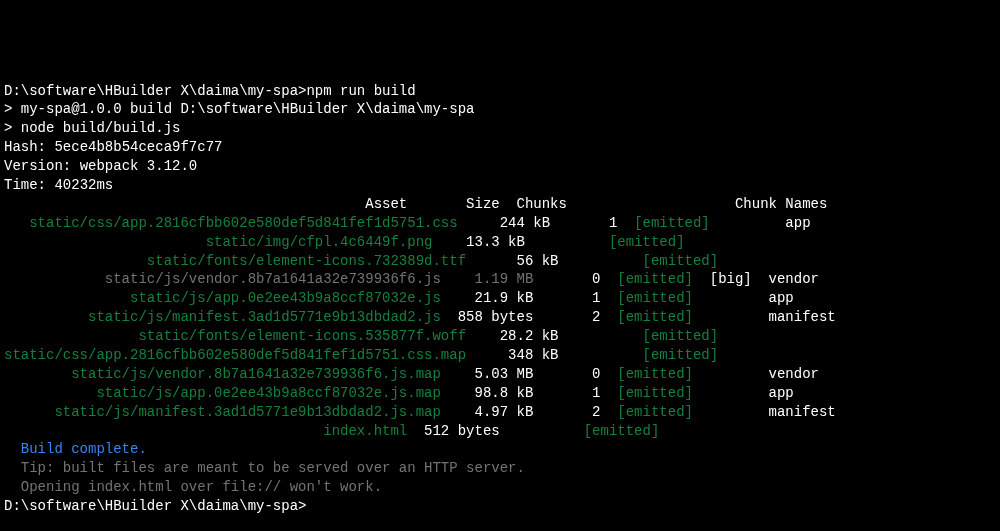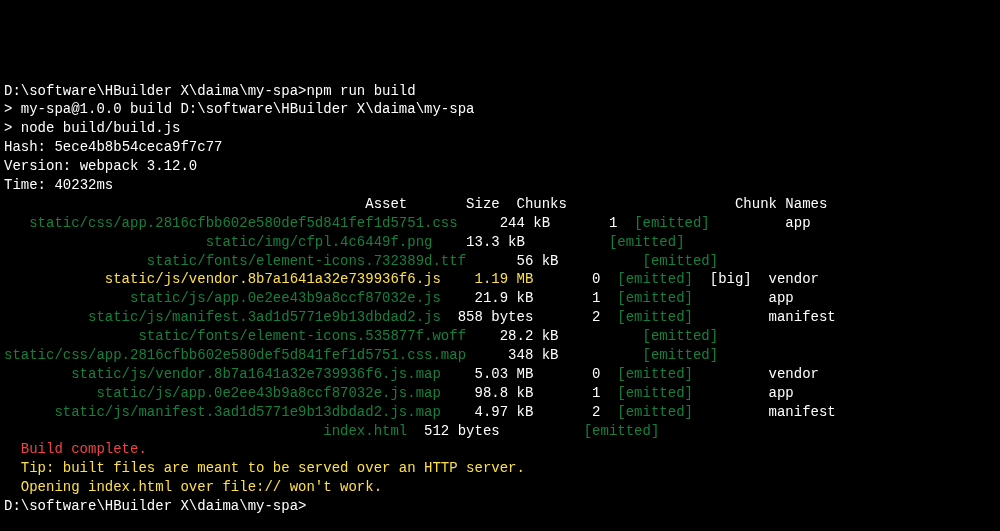--- a/index.html
+++ b/index.html
@@ -7,22 +7,22 @@
       background: #000;
       color: #fff;
       font-family: 'Consolas', 'Courier New', monospace;
       font-size: 14px;
       line-height: 1.35;
       padding: 6px 4px;
       white-space: pre;
     }
     .line { white-space: pre; }
     .green { color: #15803d; }
-    .cyan { color: #ef4444; }
-    .yellow { color: #fde047; text-align: right; }
+    .cyan { color: #3b82f6; }
+    .yellow { color: #737373; text-align: right; }
   </style>
 </head>
 <body>
 
 
 
 <div id="terminal"><div class="line"><span>D:\software\HBuilder X\daima\my-spa&gt;npm run build</span></div><div class="line"><span></span></div><div class="line"><span>&gt; my-spa@1.0.0 build D:\software\HBuilder X\daima\my-spa</span></div><div class="line"><span>&gt; node build/build.js</span></div><div class="line"><span></span></div><div class="line"><span>Hash: </span><span>5ece4b8b54ceca9f7c77</span></div><div class="line"><span>Version: </span><span>webpack 3.12.0</span></div><div class="line"><span>Time: </span><span>40232ms</span></div><div class="line"><span>                                           Asset</span><span>       Size</span><span>  Chunks</span><span>             </span><span>       Chunk Names</span></div><div class="line"><span class="green">   static/css/app.2816cfbb602e580def5d841fef1d5751.css</span><span>     244 kB</span><span>       1</span><span class="green">  [emitted]</span><span>       </span><span>  app</span></div><div class="line"><span class="green">                        static/img/cfpl.4c6449f.png</span><span>    13.3 kB</span><span>        </span><span class="green">  [emitted]</span><span>       </span><span></span></div><div class="line"><span class="green">                 static/fonts/element-icons.732389d.ttf</span><span>      56 kB</span><span>        </span><span class="green">  [emitted]</span><span>       </span><span></span></div><div class="line"><span class="yellow">            static/js/vendor.8b7a1641a32e739936f6.js</span><span class="yellow">    1.19 MB</span><span>       0</span><span class="green">  [emitted]</span><span>  [big]</span><span>  vendor</span></div><div class="line"><span class="green">               static/js/app.0e2ee43b9a8ccf87032e.js</span><span>    21.9 kB</span><span>       1</span><span class="green">  [emitted]</span><span>       </span><span>  app</span></div><div class="line"><span class="green">          static/js/manifest.3ad1d5771e9b13dbdad2.js</span><span>  858 bytes</span><span>       2</span><span class="green">  [emitted]</span><span>       </span><span>  manifest</span></div><div class="line"><span class="green">                static/fonts/element-icons.535877f.woff</span><span>    28.2 kB</span><span>        </span><span class="green">  [emitted]</span><span>       </span><span></span></div><div class="line"><span class="green">static/css/app.2816cfbb602e580def5d841fef1d5751.css.map</span><span>     348 kB</span><span>        </span><span class="green">  [emitted]</span><span>       </span><span></span></div><div class="line"><span class="green">        static/js/vendor.8b7a1641a32e739936f6.js.map</span><span>    5.03 MB</span><span>       0</span><span class="green">  [emitted]</span><span>       </span><span>  vendor</span></div><div class="line"><span class="green">           static/js/app.0e2ee43b9a8ccf87032e.js.map</span><span>    98.8 kB</span><span>       1</span><span class="green">  [emitted]</span><span>       </span><span>  app</span></div><div class="line"><span class="green">      static/js/manifest.3ad1d5771e9b13dbdad2.js.map</span><span>    4.97 kB</span><span>       2</span><span class="green">  [emitted]</span><span>       </span><span>  manifest</span></div><div class="line"><span class="green">                                      index.html</span><span>  512 bytes</span><span>        </span><span class="green">  [emitted]</span><span>       </span><span></span></div><div class="line"><span></span></div><div class="line"><span class="cyan">  Build complete.</span></div><div class="line"><span></span></div><div class="line"><span class="yellow">  Tip: built files are meant to be served over an HTTP server.</span></div><div class="line"><span class="yellow">  Opening index.html over file:// won't work.</span></div><div class="line"><span></span></div><div class="line"><span></span></div><div class="line"><span>D:\software\HBuilder X\daima\my-spa&gt;</span></div></div>
 
 
 

